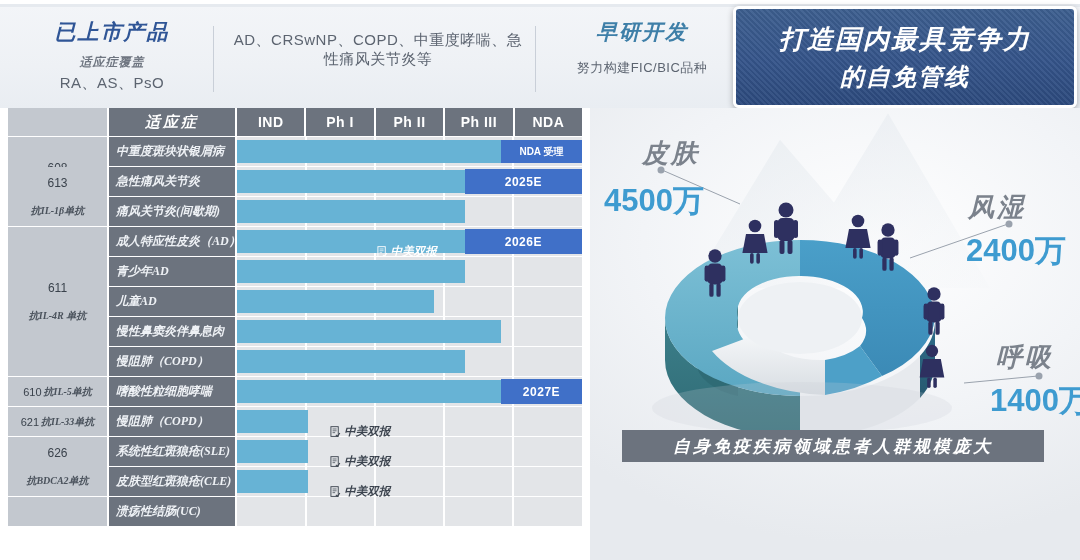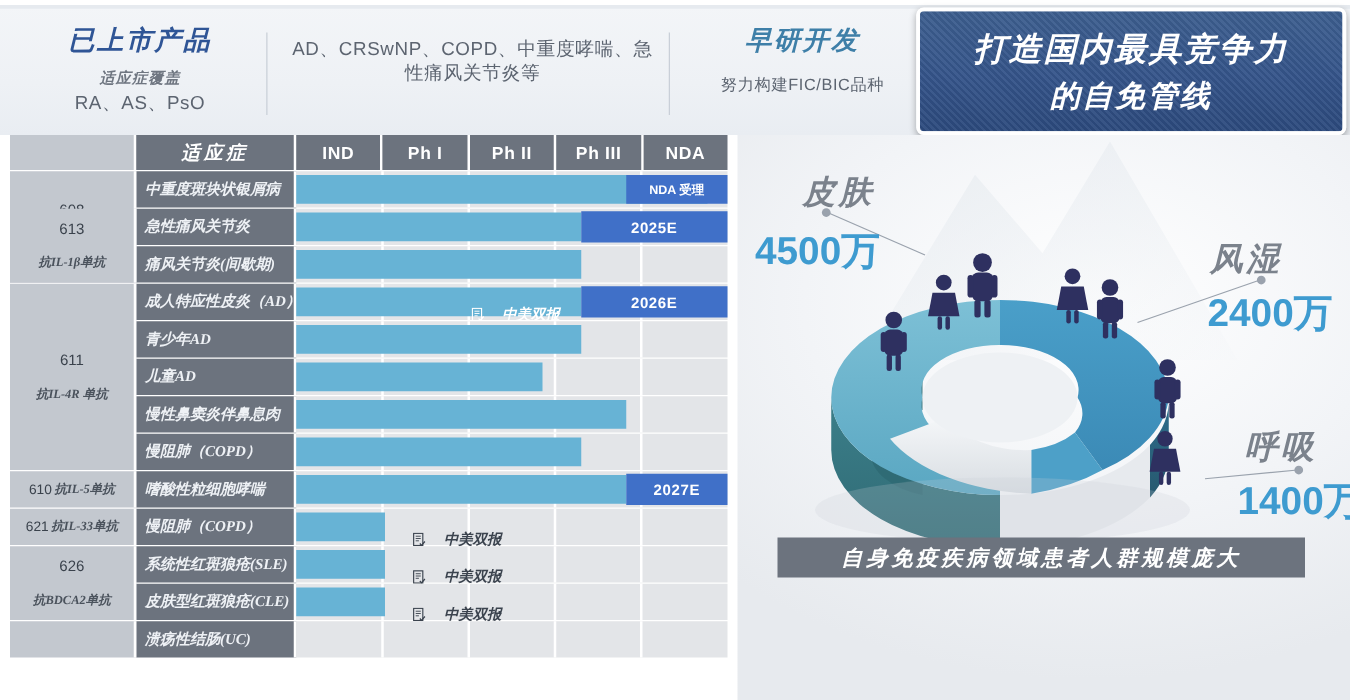--- a/index.html
+++ b/index.html
@@ -126,21 +126,21 @@
   }
   .nda{
     position:absolute;top:3px;bottom:3px;
     background:#4070c8;color:#ffffff;
     display:flex;align-items:center;justify-content:center;
     font-size:10px;font-weight:bold;gap:3px;
   }
 
   .dual{
     position:absolute;top:0;bottom:0;
-    display:flex;align-items:center;gap:14px;
+    display:flex;align-items:center;gap:3px;
     color:#3b434e;
     font-family:"Liberation Serif","DejaVu Serif",serif;
     font-style:italic;font-weight:bold;font-size:11.5px;white-space:nowrap;margin-top:20px;
   }
   .dual.onbar{color:#ffffff;}
   .doc-ic{display:inline-block;width:11px;height:12px;}
 
   
   .right{
     position:absolute;left:590px;top:108px;width:490px;height:452px;

